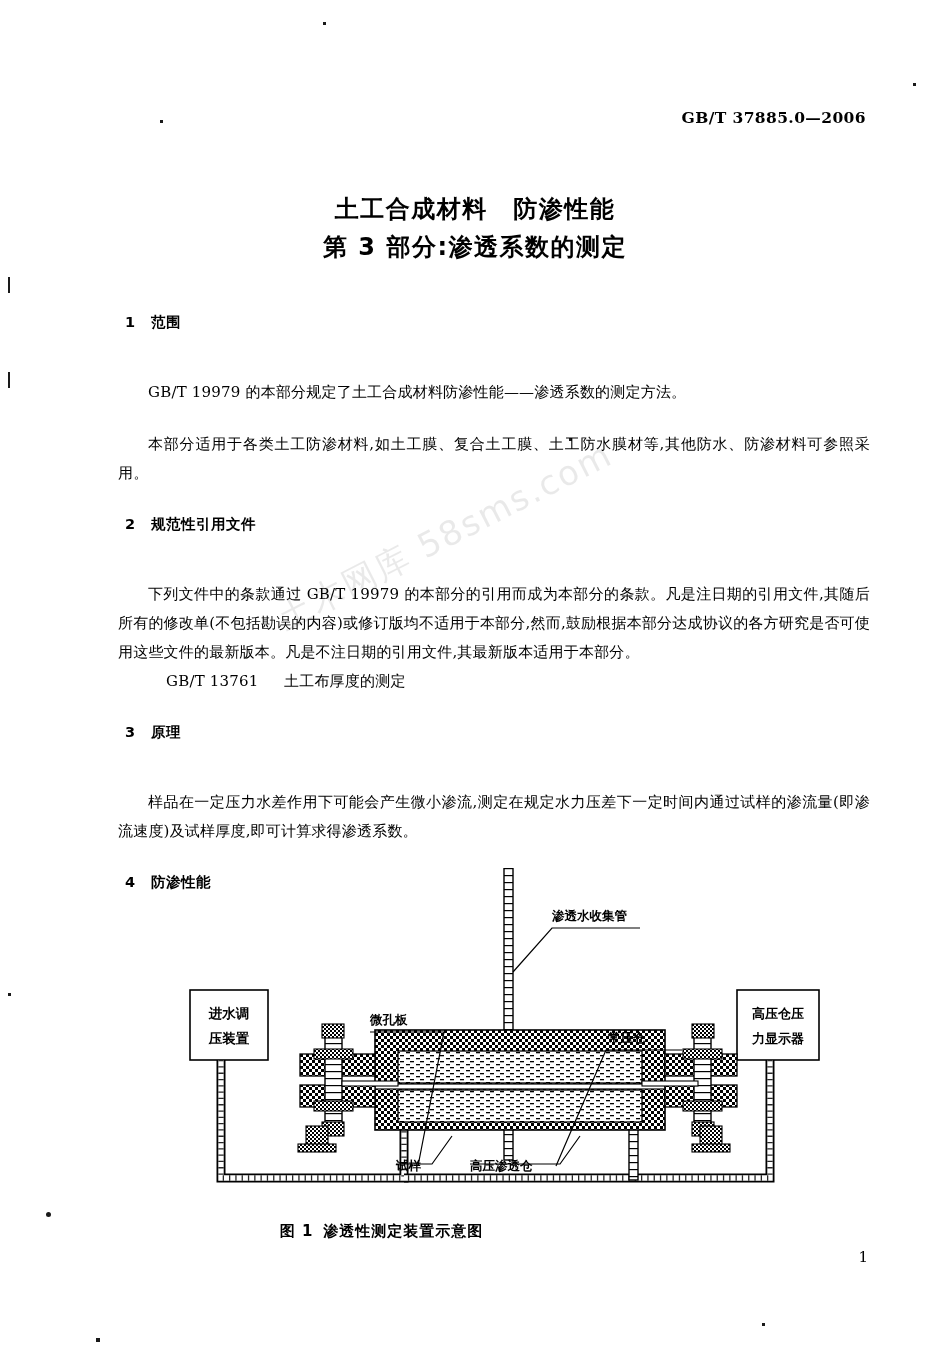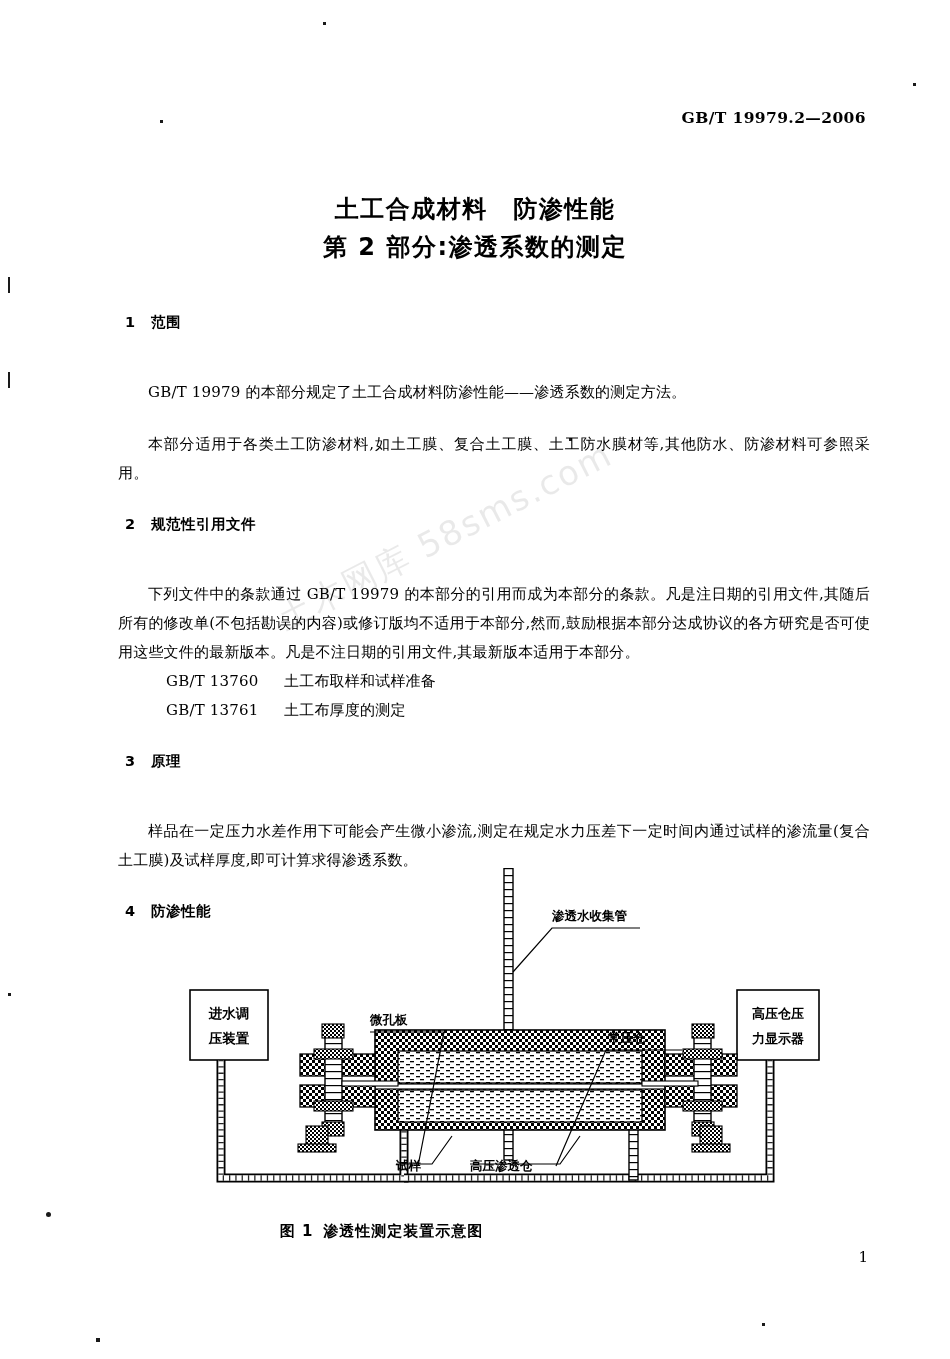--- a/index.html
+++ b/index.html
@@ -157,57 +157,54 @@
   <div class="mark" style="top:277px;left:8px;width:2px;height:16px;"></div>
   <div class="mark" style="top:372px;left:8px;width:2px;height:16px;"></div>
   <div class="mark" style="top:438px;left:569px;width:3px;height:3px;"></div>
   <div class="mark" style="top:993px;left:8px;width:3px;height:3px;"></div>
   <div class="mark" style="top:1212px;left:46px;width:5px;height:5px;border-radius:50%;"></div>
   <div class="mark" style="top:1338px;left:96px;width:4px;height:4px;"></div>
   <div class="mark" style="top:1323px;left:762px;width:3px;height:3px;"></div>
 
   <div class="watermark">土木网库 58sms.com</div>
 
-  <div class="header-std">GB/T 19979.2—2006</div>
+  <div class="header-std">GB/T 37885.0—2006</div>
 
   <div class="title-block">
     <div class="title-line">土工合成材料　防渗性能</div>
-    <div class="title-line">第 2 部分:渗透系数的测定</div>
+    <div class="title-line">第 3 部分:渗透系数的测定</div>
   </div>
 
   <div class="content">
 
     <div class="sec-head">
       <span class="num">1</span><span>范围</span>
     </div>
     <div class="gap-m"></div>
     <p class="para indent">GB/T 19979 的本部分规定了土工合成材料防渗性能——渗透系数的测定方法。</p>
     <p class="para indent">本部分适用于各类土工防渗材料,如土工膜、复合土工膜、土工防水膜材等,其他防水、防渗材料可参照采用。</p>
 
     <div class="gap-l"></div>
 
     <div class="sec-head">
       <span class="num">2</span><span>规范性引用文件</span>
     </div>
     <div class="gap-m"></div>
     <p class="para indent">下列文件中的条款通过 GB/T 19979 的本部分的引用而成为本部分的条款。凡是注日期的引用文件,其随后所有的修改单(不包括勘误的内容)或修订版均不适用于本部分,然而,鼓励根据本部分达成协议的各方研究是否可使用这些文件的最新版本。凡是不注日期的引用文件,其最新版本适用于本部分。</p>
     <p class="ref-item">
-      <span class="code">GB/T 13760</span><span>土工布取样和试样准备</span>
-    </p>
-    <p class="ref-item">
       <span class="code">GB/T 13761</span><span>土工布厚度的测定</span>
     </p>
 
     <div class="gap-l"></div>
 
     <div class="sec-head">
       <span class="num">3</span><span>原理</span>
     </div>
     <div class="gap-m"></div>
-    <p class="para indent">样品在一定压力水差作用下可能会产生微小渗流,测定在规定水力压差下一定时间内通过试样的渗流量(复合土工膜)及试样厚度,即可计算求得渗透系数。</p>
+    <p class="para indent">样品在一定压力水差作用下可能会产生微小渗流,测定在规定水力压差下一定时间内通过试样的渗流量(即渗流速度)及试样厚度,即可计算求得渗透系数。</p>
 
     <div class="gap-l"></div>
 
     <div class="sec-head">
       <span class="num">4</span><span>防渗性能</span>
     </div>
     <div class="gap-m"></div>
   </div>
 
   <div class="figure-wrap">

